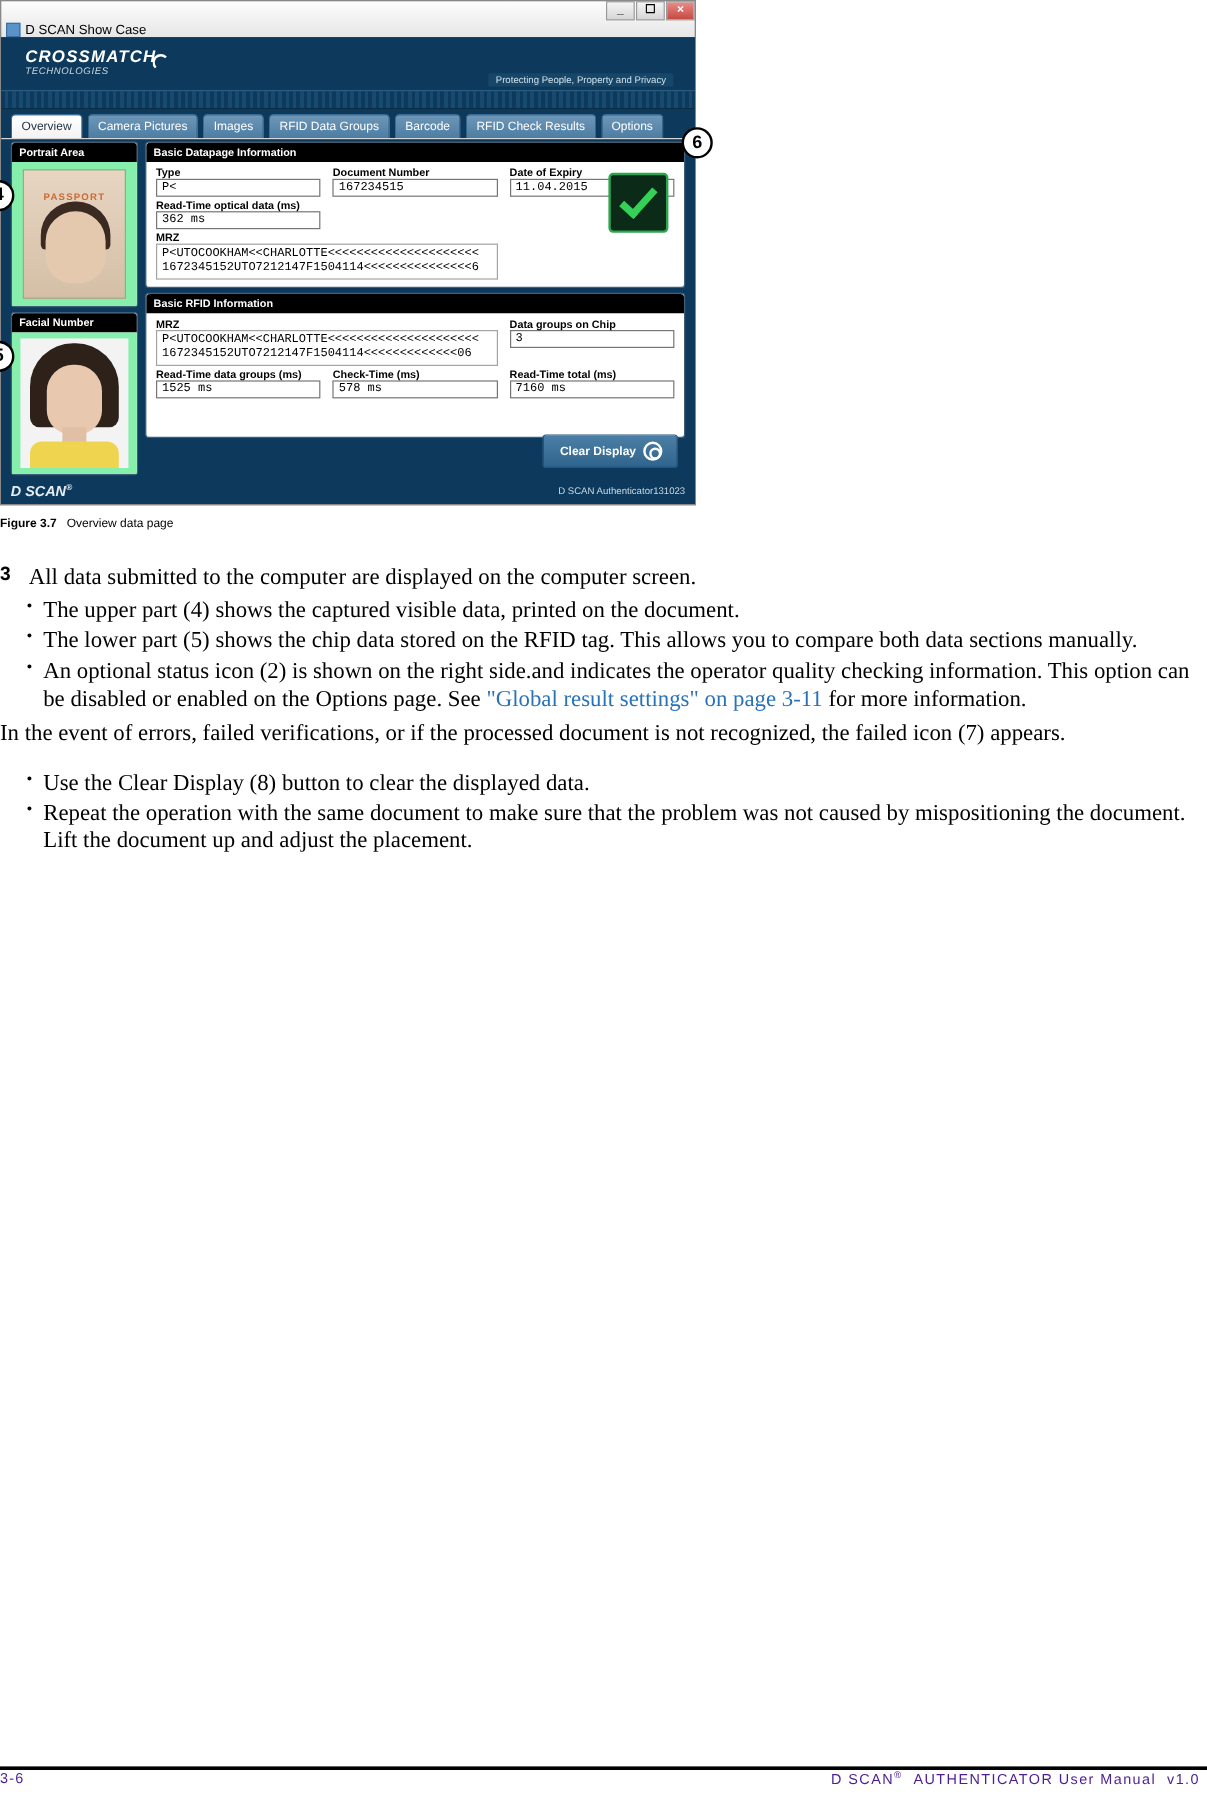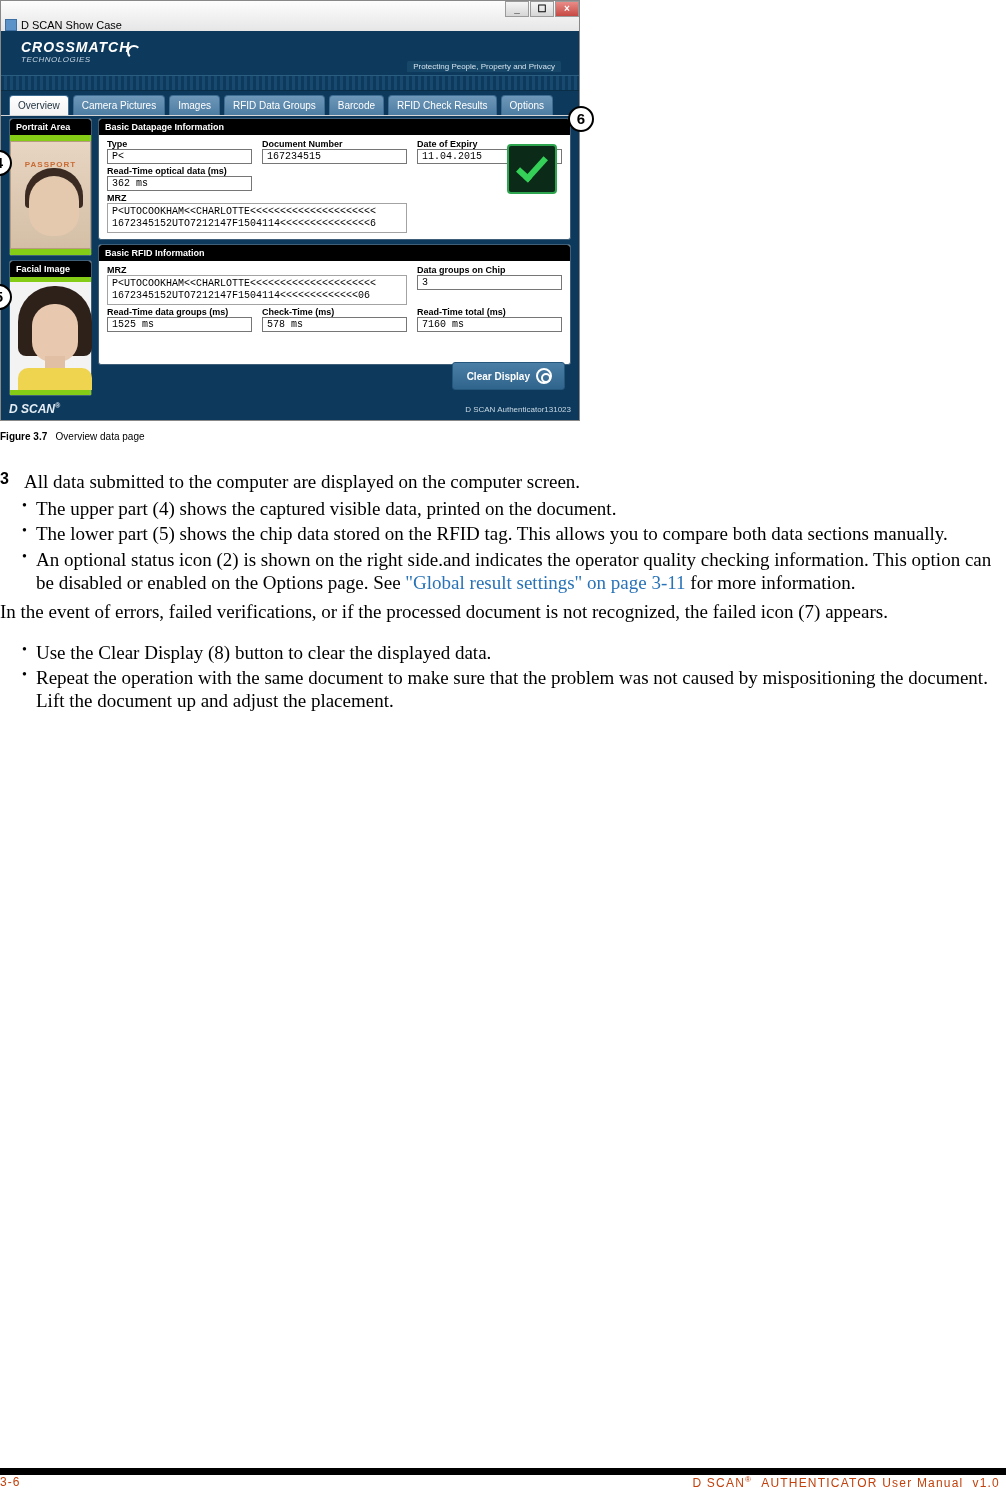--- a/index.html
+++ b/index.html
@@ -14,25 +14,25 @@
   .banner { background:#0d3a5c; height:44px; position:relative; }
   .brand { position:absolute; left:20px; top:8px; color:#fff; font: italic bold 14px Arial; letter-spacing:1px; }
   .brand small { font: italic 8px Arial; display:block; color:#c7d6e2; letter-spacing:0.5px; }
   .brand-swoosh { position:absolute; left:106px; top:6px; width:14px; height:14px; border:2px solid #fff; border-radius:50%; border-bottom-color:transparent; border-right-color:transparent; }
   .tagline { position:absolute; right:18px; top:30px; font:8px Arial; color:#cfe0ec; background:#174768; padding:1px 6px; border-radius:2px 2px 0 0; }
   .stripes { background: repeating-linear-gradient(90deg,#0d3a5c 0 3px,#174a6e 3px 6px); height:16px; border-top:1px solid #2a5d80; border-bottom:1px solid #0a2e46; }
   .tabbar { padding:4px 8px 0 8px; display:flex; gap:4px; background:#0d3a5c; }
   .tab { font:10px Arial; padding:4px 8px; background:linear-gradient(#6e97b8,#4d7da3); color:#fff; border-radius:4px 4px 0 0; border:1px solid #3c6c91; border-bottom:none; }
   .tab.active { background:linear-gradient(#fff,#f3f3f3); color:#1e2f3d; font-weight:normal; }
   .page-body { background:#0d3a5c; padding:2px 8px 4px 8px; display:flex; gap:6px; border-top:1px solid #d6d6d6; position:relative; }
-  .left-col { width:83px; display:flex; flex-direction:column; gap:4px; }
+  .left-col { width:106px; display:flex; flex-direction:column; gap:4px; }
   .right-col { flex:1; display:flex; flex-direction:column; gap:4px; }
   .panel { background:#fff; border:1px solid #3f5f78; border-radius:3px; }
   .panel-hd { background:#000; color:#fff; font:bold 9px Arial; padding:3px 6px; border-radius:3px 3px 0 0; }
-  .photo-box { height:120px; display:flex; align-items:center; justify-content:center; background:#84cc16; }
+  .photo-box { height:120px; display:flex; align-items:center; justify-content:center; background:#86efac; }
   .photo-box.small { height:118px; }
   .portrait { width:86px; height:108px; background:linear-gradient(#e8d5c2,#d4bfa6); position:relative; border:1px solid #b59c80; }
   .passport-label { position:absolute; top:18px; left:0; right:0; text-align:center; font:bold 8px Arial; color:#c96b34; letter-spacing:1px;}
   .face { width:50px; height:60px; background:#e4c9af; border-radius:25px 25px 22px 22px; position:absolute; left:18px; top:34px; }
   .hair { width:58px; height:40px; background:#3a2a22; border-radius:28px 28px 4px 4px; position:absolute; left:14px; top:26px; }
   .facial { width:90px; height:108px; background:#f3f3f3; position:relative; }
   .facial .hair2 { position:absolute; left:8px; top:4px; width:74px; height:70px; background:#2e211a; border-radius:36px 36px 8px 8px; }
   .facial .face2 { position:absolute; left:22px; top:22px; width:46px; height:58px; background:#e8c8ae; border-radius:22px 22px 20px 20px; }
   .facial .neck { position:absolute; left:35px; top:74px; width:20px; height:14px; background:#e1bfa5; }
   .facial .shirt { position:absolute; left:8px; top:86px; width:74px; height:22px; background:#efd450; border-radius:10px 10px 0 0; }
@@ -53,21 +53,21 @@
   .callout { position:absolute; background:#fff; border:2.5px solid #000; border-radius:50%; width:26px; height:26px; font:bold 15px Arial; text-align:center; line-height:21px; }
   .caption { font: 10px Arial, sans-serif; margin:10px 0 0 0; }
   .caption b { font-weight:bold; }
   .content { font: 19px Georgia,'Times New Roman',serif; line-height:1.22; margin-top:28px; padding:0 2px 0 0; }
   .step-row { display:flex; gap:10px; margin-bottom:4px; }
   .step-num { font:bold 16px Arial; width:14px; }
   ul.sub { list-style:none; margin:2px 0 4px 22px; }
   ul.sub li { position:relative; padding-left:14px; margin-bottom:2px; }
   ul.sub li:before { content:"•"; position:absolute; left:0; font-size:14px; }
   .link { color:#2873b8; }
-  .page-footer { position:absolute; bottom:18px; left:0; right:0; display:flex; justify-content:space-between; font:12px Arial; letter-spacing:1px; color:#c2410c; padding:0 6px 0 0; border-top:7px solid #000000; margin:0 0 0 0; }
+  .page-footer { position:absolute; bottom:18px; left:0; right:0; display:flex; justify-content:space-between; font:12px Arial; letter-spacing:1px; color:#4c1d95; padding:0 6px 0 0; border-top:3px solid #000000; margin:0 0 0 0; }
   .page-footer .right { letter-spacing:1.2px; }
   .page-footer sup { font-size:8px; }
 </style>
 </head>
 <body>
 
 <div class="screenshot-wrap">
   <div class="app-window">
     <div class="titlebar">
       <span class="titlebar-icon"></span>
@@ -101,21 +101,21 @@
           <div class="panel-hd">Portrait Area</div>
           <div class="photo-box">
             <div class="portrait">
               <div class="passport-label">PASSPORT</div>
               <div class="hair"></div>
               <div class="face"></div>
             </div>
           </div>
         </div>
         <div class="panel">
-          <div class="panel-hd">Facial Image</div>
+          <div class="panel-hd">Facial Number</div>
           <div class="photo-box small">
             <div class="facial">
               <div class="hair2"></div>
               <div class="face2"></div>
               <div class="neck"></div>
               <div class="shirt"></div>
             </div>
           </div>
         </div>
       </div>

